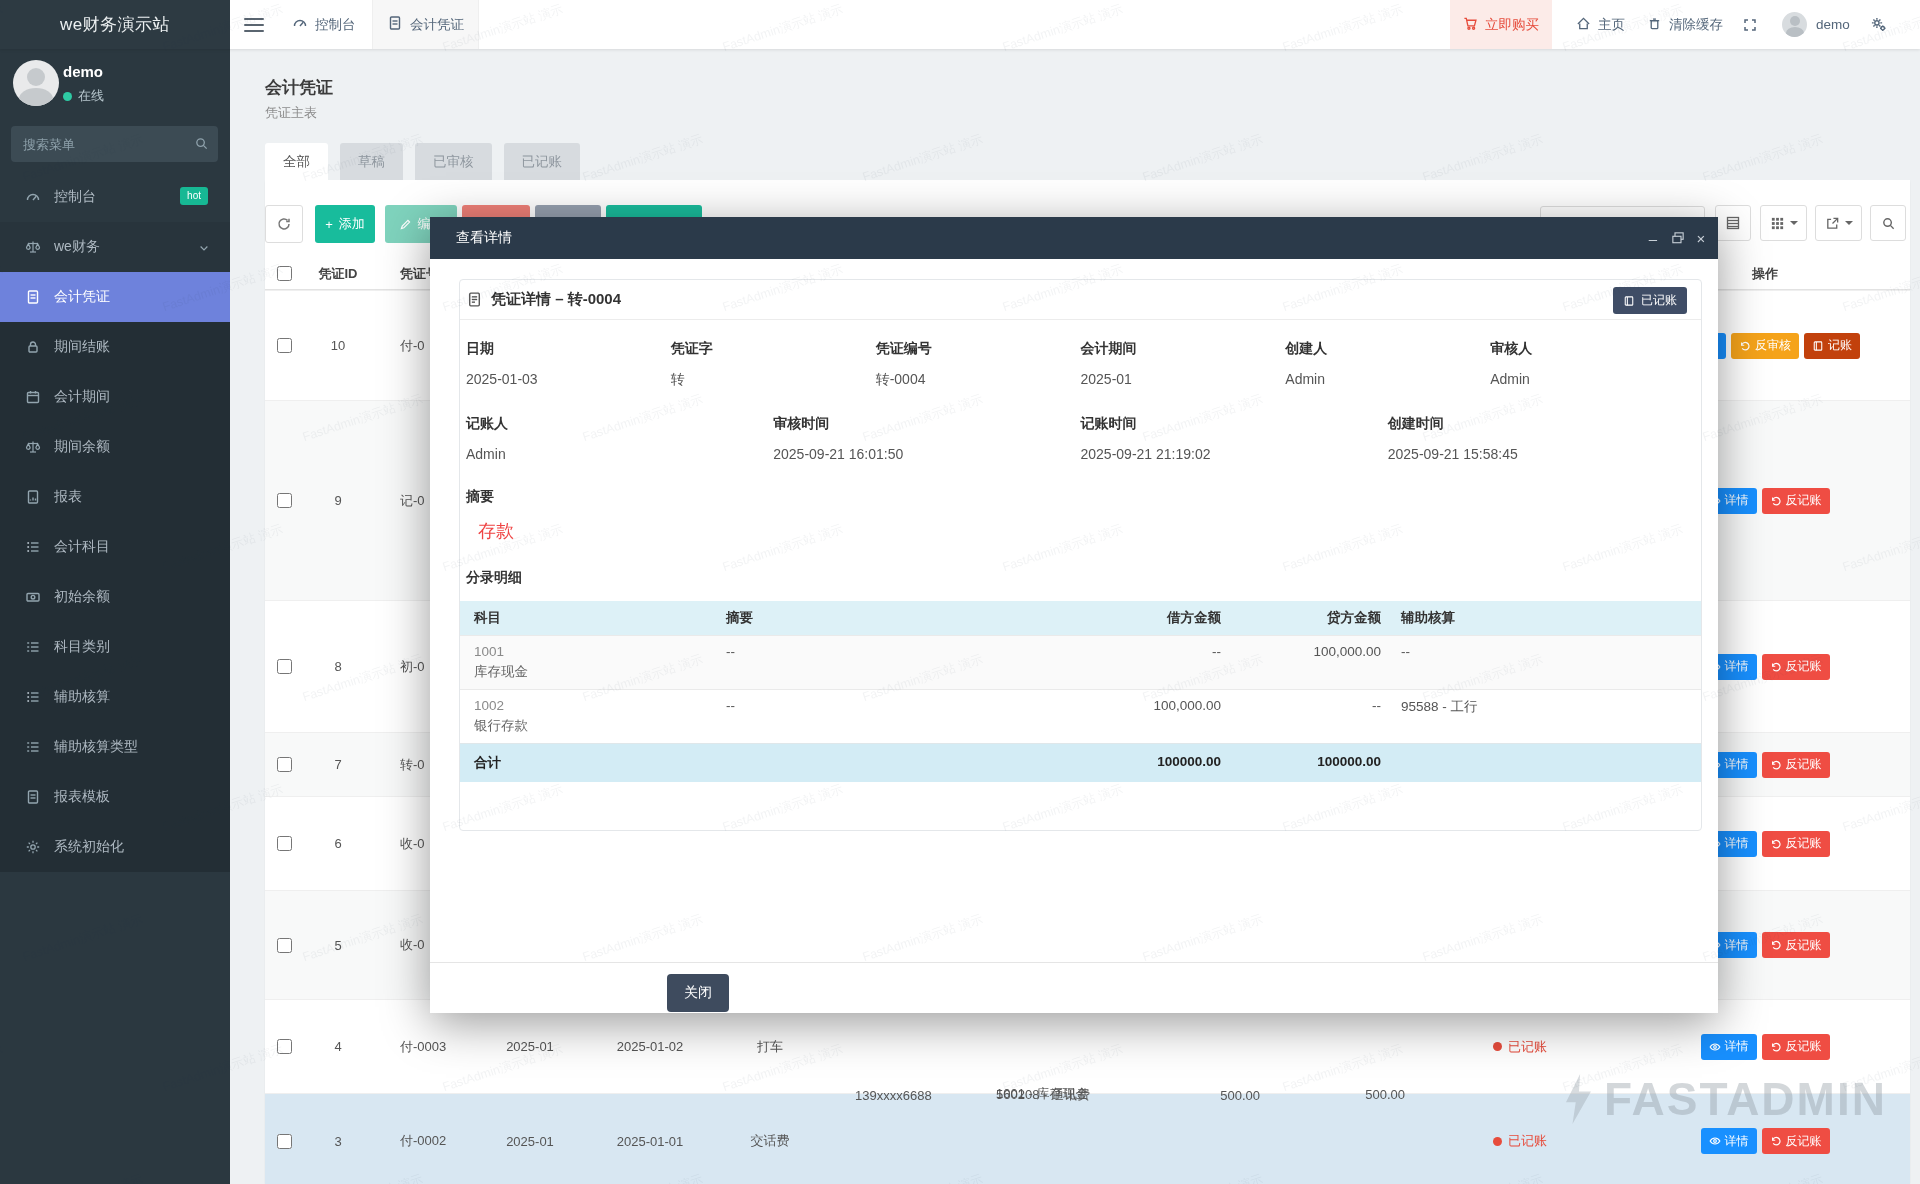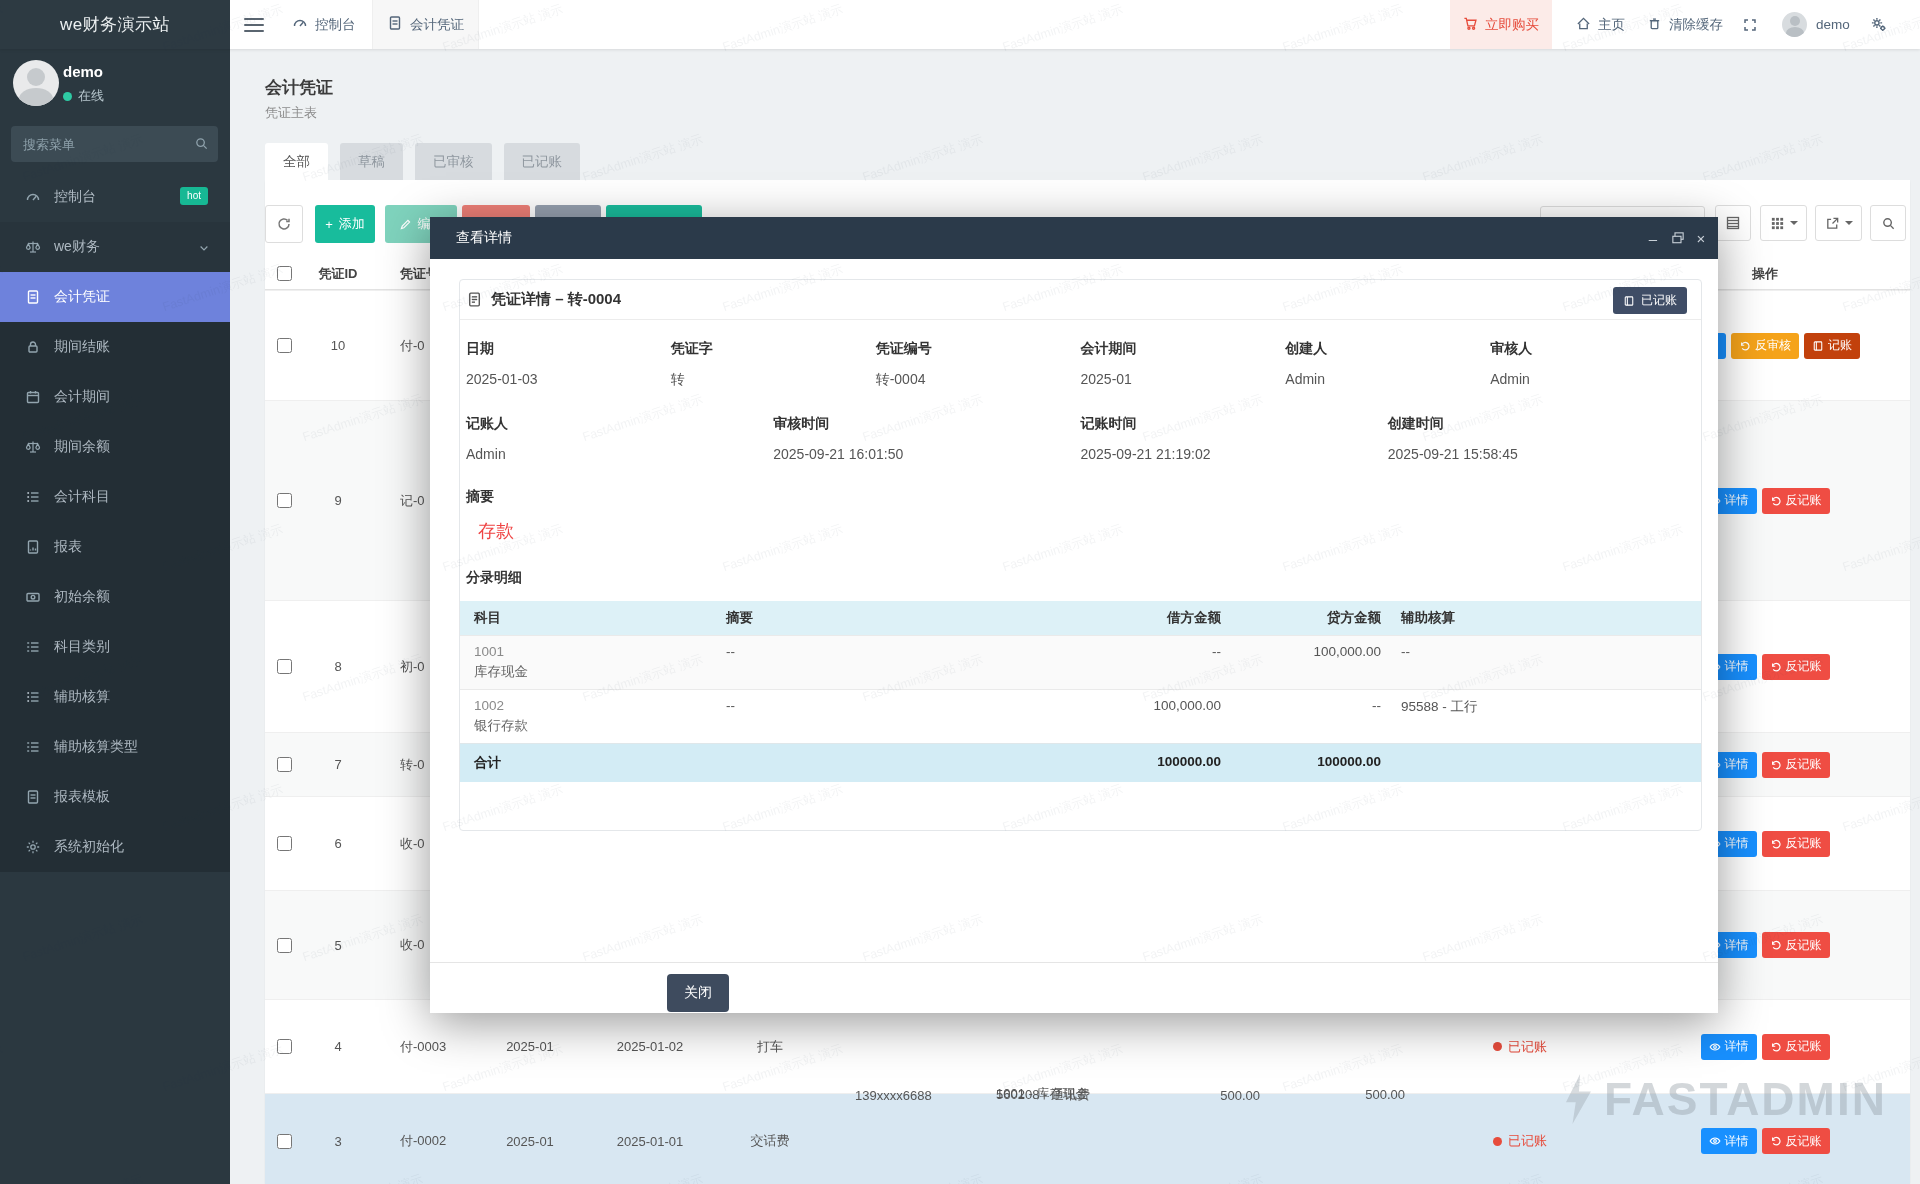--- a/index.html
+++ b/index.html
@@ -271,37 +271,37 @@
             <line x1="8" y1="2.5" x2="8" y2="13"></line>
             <line x1="5" y1="13" x2="11" y2="13"></line>
             <line x1="3" y1="4.5" x2="13" y2="4.5"></line>
             <path d="M1.5 8.5a1.8 1.8 0 0 0 3.6 0L3.3 4.8 1.5 8.5z"></path>
             <path d="M10.9 8.5a1.8 1.8 0 0 0 3.6 0l-1.8-3.7-1.8 3.7z"></path>
           </svg>
         <span>期间余额</span>
       </div>
       <div class="m-item m-sub">
         <svg width="16" height="16" viewBox="0 0 16 16" fill="none" stroke-width="1.4">
+            <rect x="3.5" y="2" width="9" height="12" rx="1"></rect>
+            <line x1="5.5" y1="10.5" x2="5.5" y2="11.5"></line>
+            <line x1="8" y1="8.5" x2="8" y2="11.5"></line>
+            <line x1="10.5" y1="9.5" x2="10.5" y2="11.5"></line>
+          </svg>
+        <span>报表</span>
+      </div>
+      <div class="m-item m-sub">
+        <svg width="16" height="16" viewBox="0 0 16 16" fill="none" stroke-width="1.4">
             <line x1="6" y1="4" x2="13.5" y2="4"></line>
             <line x1="6" y1="8" x2="13.5" y2="8"></line>
             <line x1="6" y1="12" x2="13.5" y2="12"></line>
             <circle cx="3.2" cy="4" r="1" fill="currentColor" stroke="none"></circle>
             <circle cx="3.2" cy="8" r="1" fill="currentColor" stroke="none"></circle>
             <circle cx="3.2" cy="12" r="1" fill="currentColor" stroke="none"></circle>
           </svg>
         <span>会计科目</span>
-      </div>
-      <div class="m-item m-sub">
-        <svg width="16" height="16" viewBox="0 0 16 16" fill="none" stroke-width="1.4">
-            <rect x="3.5" y="2" width="9" height="12" rx="1"></rect>
-            <line x1="5.5" y1="10.5" x2="5.5" y2="11.5"></line>
-            <line x1="8" y1="8.5" x2="8" y2="11.5"></line>
-            <line x1="10.5" y1="9.5" x2="10.5" y2="11.5"></line>
-          </svg>
-        <span>报表</span>
       </div>
       <div class="m-item m-sub">
         <svg width="16" height="16" viewBox="0 0 16 16" fill="none" stroke-width="1.4">
             <rect x="2" y="4.5" width="12" height="7.5" rx="1"></rect>
             <circle cx="8" cy="8.2" r="1.8"></circle>
           </svg>
         <span>初始余额</span>
       </div>
       <div class="m-item m-sub">
         <svg width="16" height="16" viewBox="0 0 16 16" fill="none" stroke-width="1.4">

